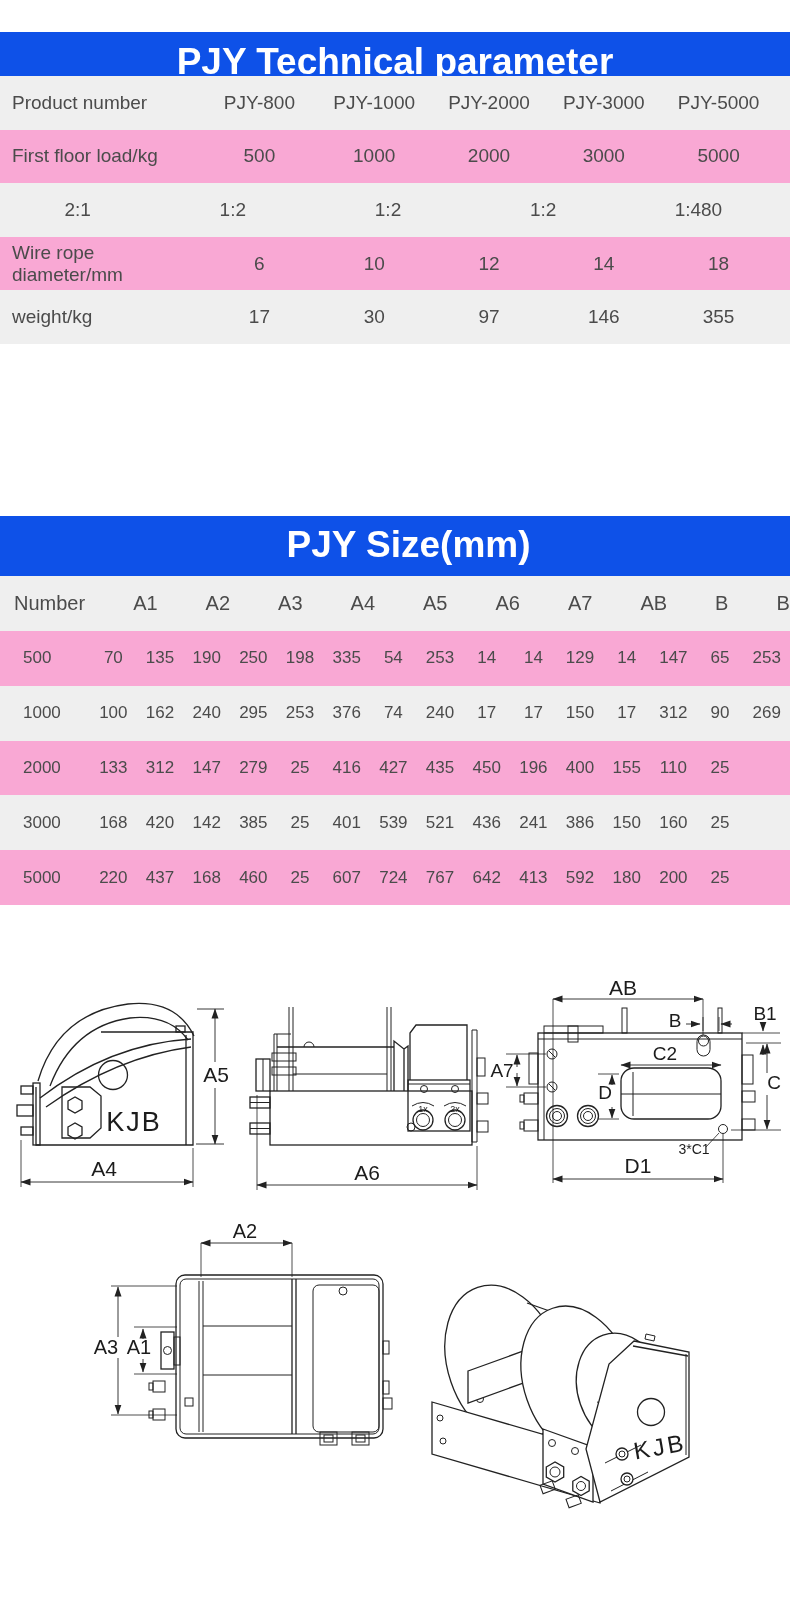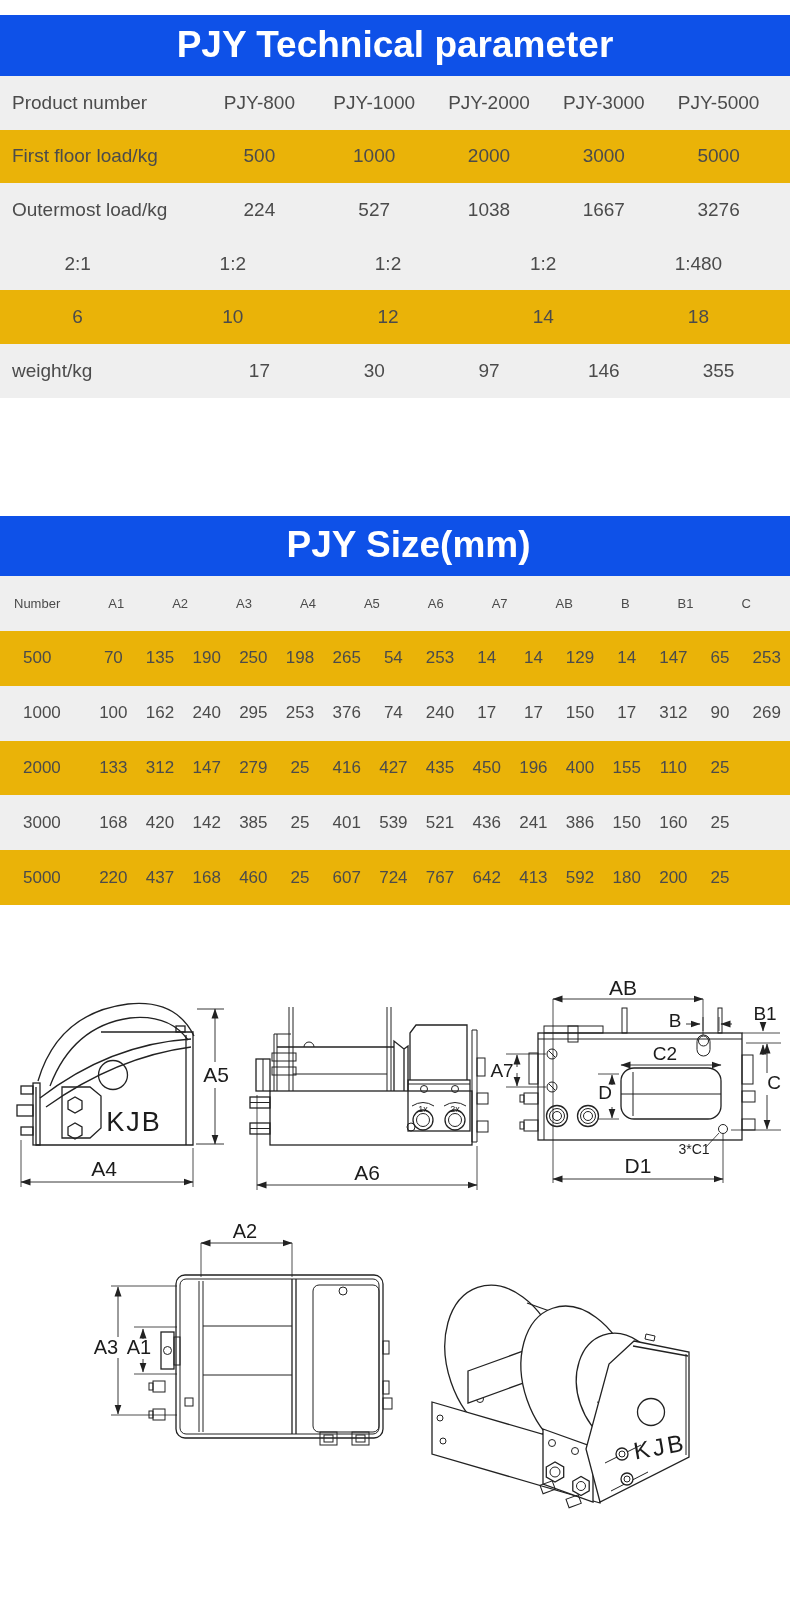--- a/index.html
+++ b/index.html
@@ -12,40 +12,40 @@
     overflow: hidden;
   }
   .title-band {
     position: absolute; left: 0; width: 790px;
     background: #0e51e8;
     color: #ffffff;
     font-weight: bold;
     text-align: center;
     font-size: 37px;
   }
-  #title1 { top: 15px; height: 70px; line-height: 59px; }
+  #title1 { top: 32px; height: 70px; line-height: 59px; }
   #title2 { top: 516px; height: 60px; line-height: 58px; padding-left: 27px; }
   #tech-table { position: absolute; top: 76px; left: 0; width: 790px; }
   .t1row {
     display: flex; align-items: center;
     height: 53.6px;
     font-size: 19px; color: #4b4b4b;
     padding-right: 14px;
   }
   .t1label { width: 202px; padding-left: 12px; }
   .t1cell { flex: 1; text-align: center; }
   .light { background: #efefef; }
-  .dark  { background: #eab308; }
+  .dark  { background: #f9a8d4; }
   #size-table { position: absolute; top: 576px; left: 0; width: 790px; }
   .t2row {
     display: flex; align-items: center;
     height: 54.8px;
     font-size: 17px; color: #4b4b4b;
   }
-  .t2row.header { height: 55px; font-size: 13px; gap: 48px; }
+  .t2row.header { height: 55px; font-size: 20px; gap: 48px; }
   .t2first { width: 90px; padding-left: 23px; }
   .t2head { padding-left: 14px; }
   .t2cell { flex: 1; text-align: center; }
   #drawings { position: absolute; top: 935px; left: 0; }
   #drawings text { font-family: "Liberation Sans", sans-serif; fill: #1c1c1c; }
   .ln   { stroke: #222; fill: none; stroke-width: 1.3; }
   .lnt  { stroke: #222; fill: none; stroke-width: 1; }
   .lnw  { stroke: #222; fill: #ffffff; stroke-width: 1.3; }
   .dim  { stroke: #222; fill: none; stroke-width: 0.9; }
   .ext  { stroke: #222; fill: none; stroke-width: 0.8; }
@@ -66,35 +66,28 @@
     </div>
     <div class="t1row dark">
       <div class="t1label">First floor load/kg</div>
       <div class="t1cell">500</div>
       <div class="t1cell">1000</div>
       <div class="t1cell">2000</div>
       <div class="t1cell">3000</div>
       <div class="t1cell">5000</div>
     </div>
     <div class="t1row light">
-      <div class="t1label">Outermost load/kg</div>
-      <div class="t1cell">224</div>
-      <div class="t1cell">527</div>
-      <div class="t1cell">1038</div>
-      <div class="t1cell">1667</div>
-      <div class="t1cell">3276</div>
-    </div>
-    <div class="t1row light">
       <div class="t1cell">2:1</div>
       <div class="t1cell">1:2</div>
       <div class="t1cell">1:2</div>
       <div class="t1cell">1:2</div>
       <div class="t1cell">1:480</div>
     </div>
     <div class="t1row dark">
+      <div class="t1label">Wire rope diameter/mm</div>
       <div class="t1cell">6</div>
       <div class="t1cell">10</div>
       <div class="t1cell">12</div>
       <div class="t1cell">14</div>
       <div class="t1cell">18</div>
     </div>
     <div class="t1row light">
       <div class="t1label">weight/kg</div>
       <div class="t1cell">17</div>
       <div class="t1cell">30</div>
@@ -125,21 +118,21 @@
       <div class="t2cell">D</div>
       <div class="t2cell">D1</div>
     </div>
     <div class="t2row dark">
       <div class="t2first">500</div>
       <div class="t2cell">70</div>
       <div class="t2cell">135</div>
       <div class="t2cell">190</div>
       <div class="t2cell">250</div>
       <div class="t2cell">198</div>
-      <div class="t2cell">265</div>
+      <div class="t2cell">335</div>
       <div class="t2cell">54</div>
       <div class="t2cell">253</div>
       <div class="t2cell">14</div>
       <div class="t2cell">14</div>
       <div class="t2cell">129</div>
       <div class="t2cell">14</div>
       <div class="t2cell">147</div>
       <div class="t2cell">65</div>
       <div class="t2cell">253</div>
     </div>

